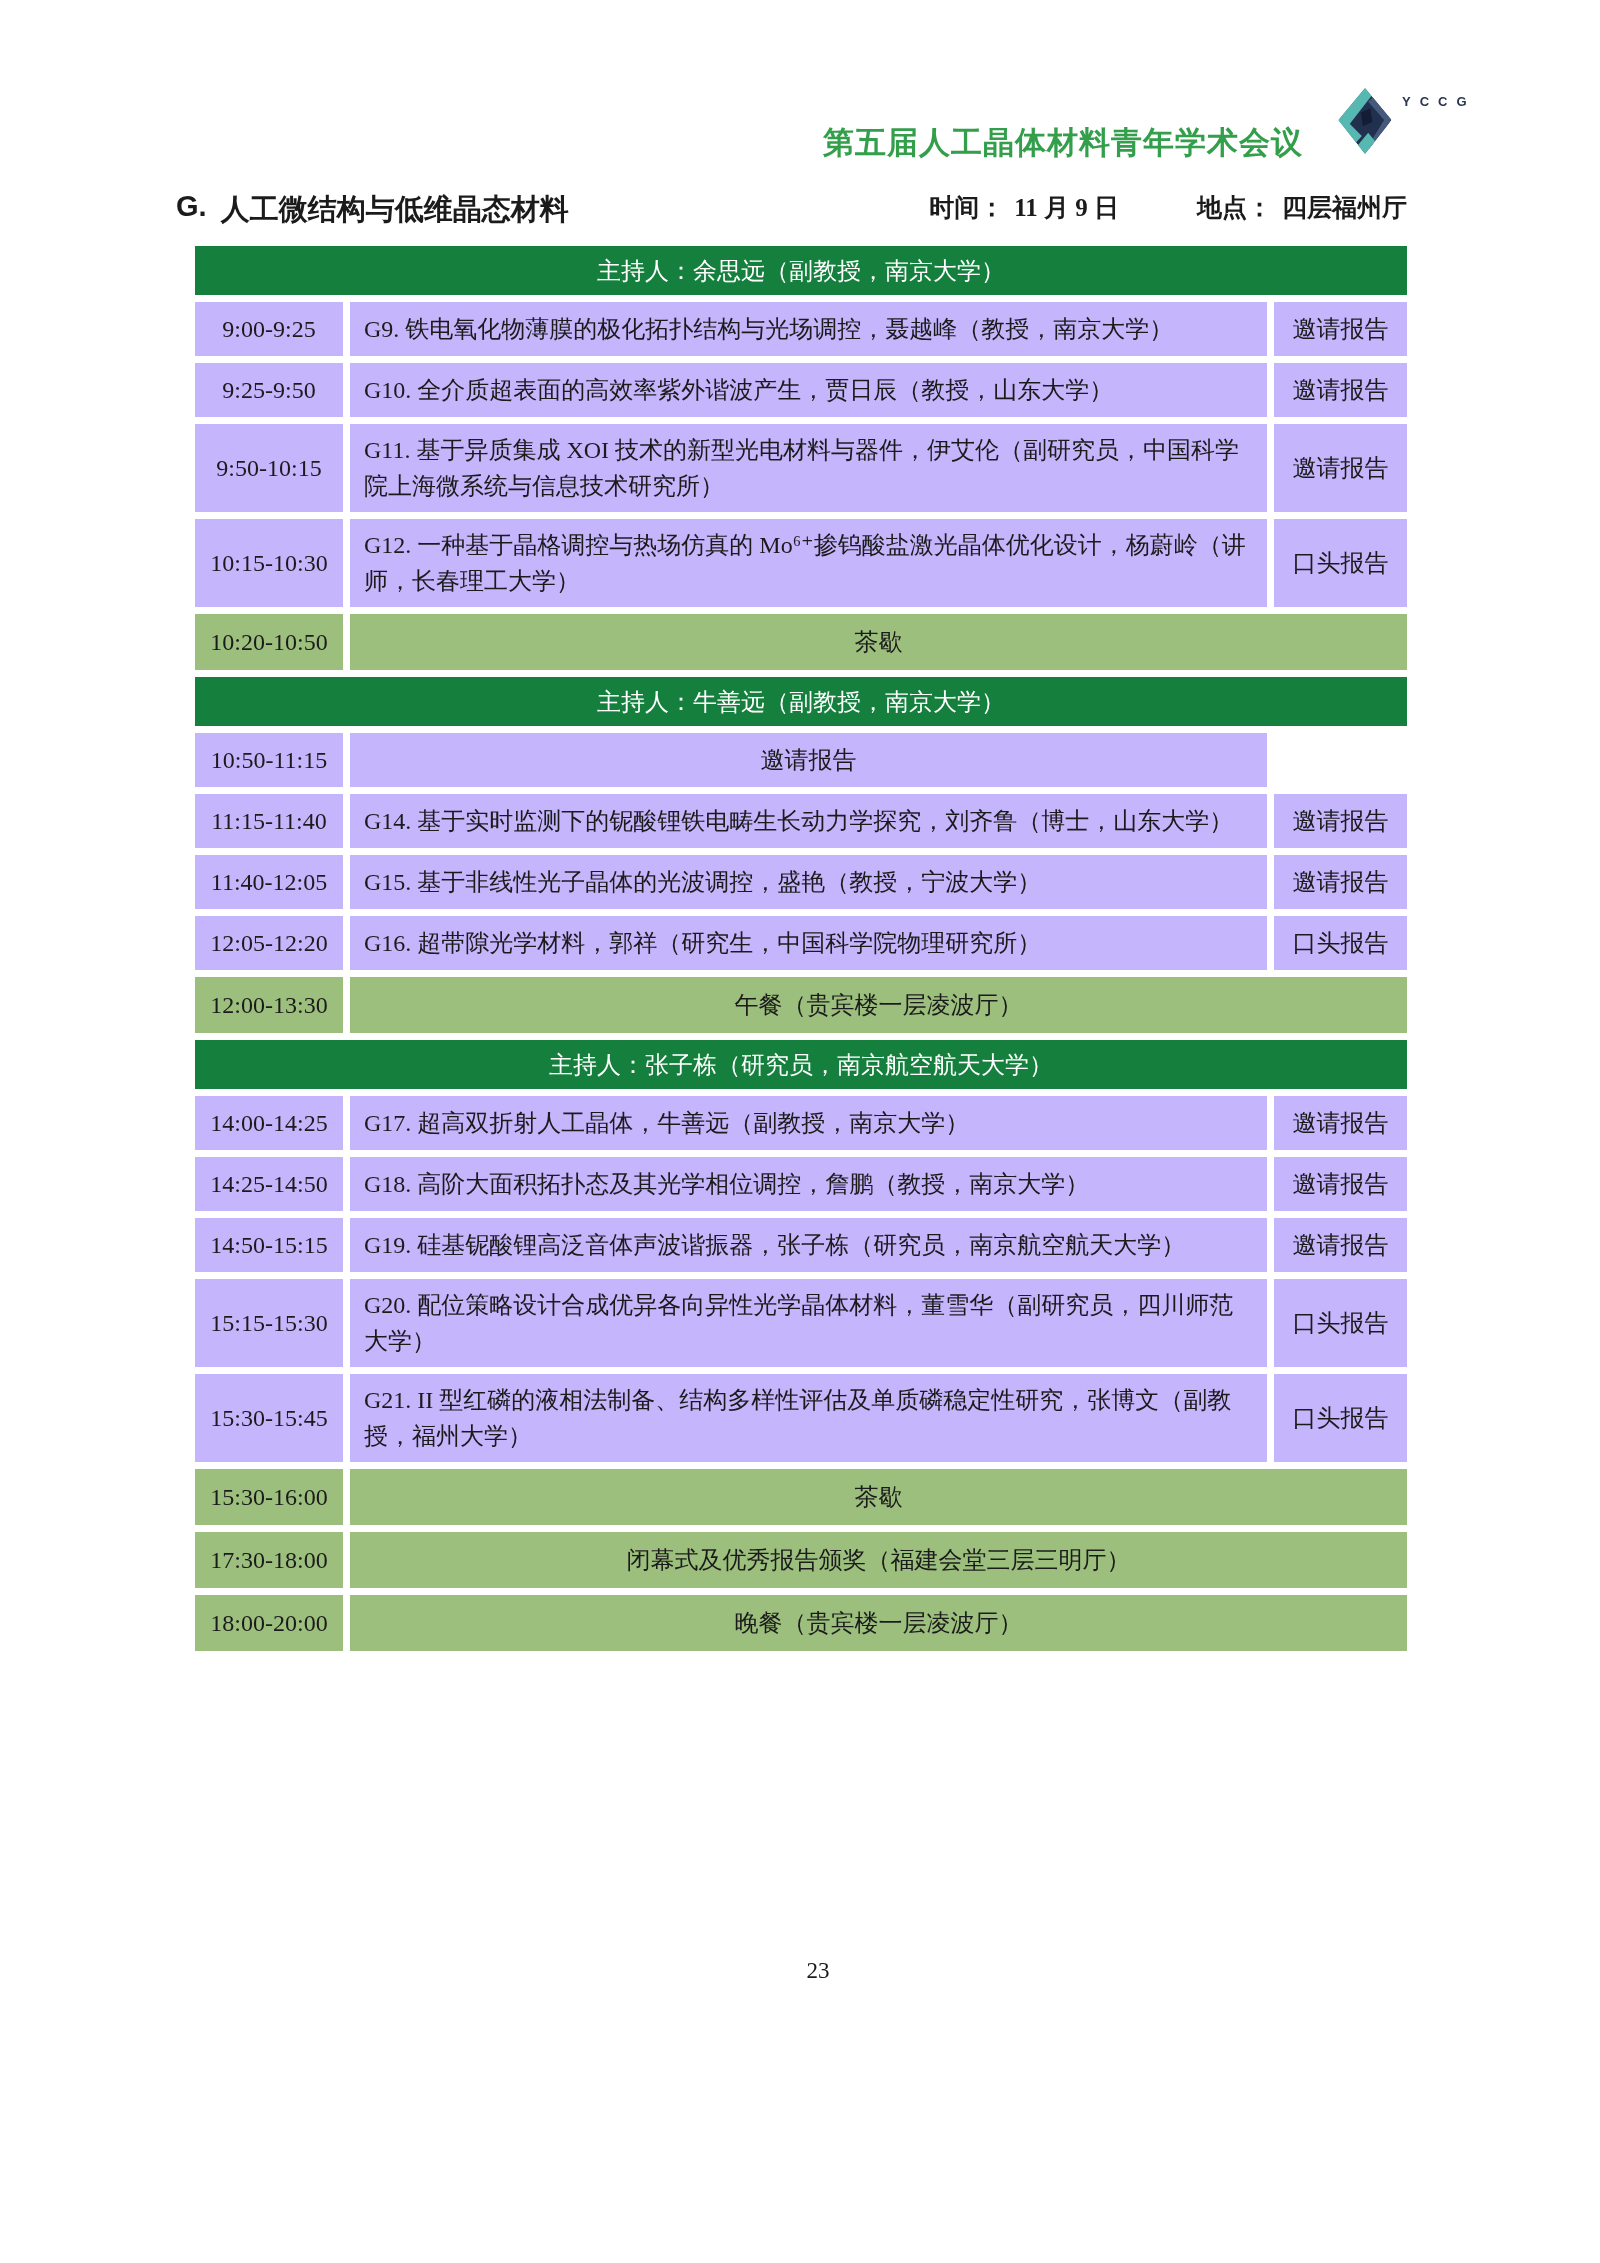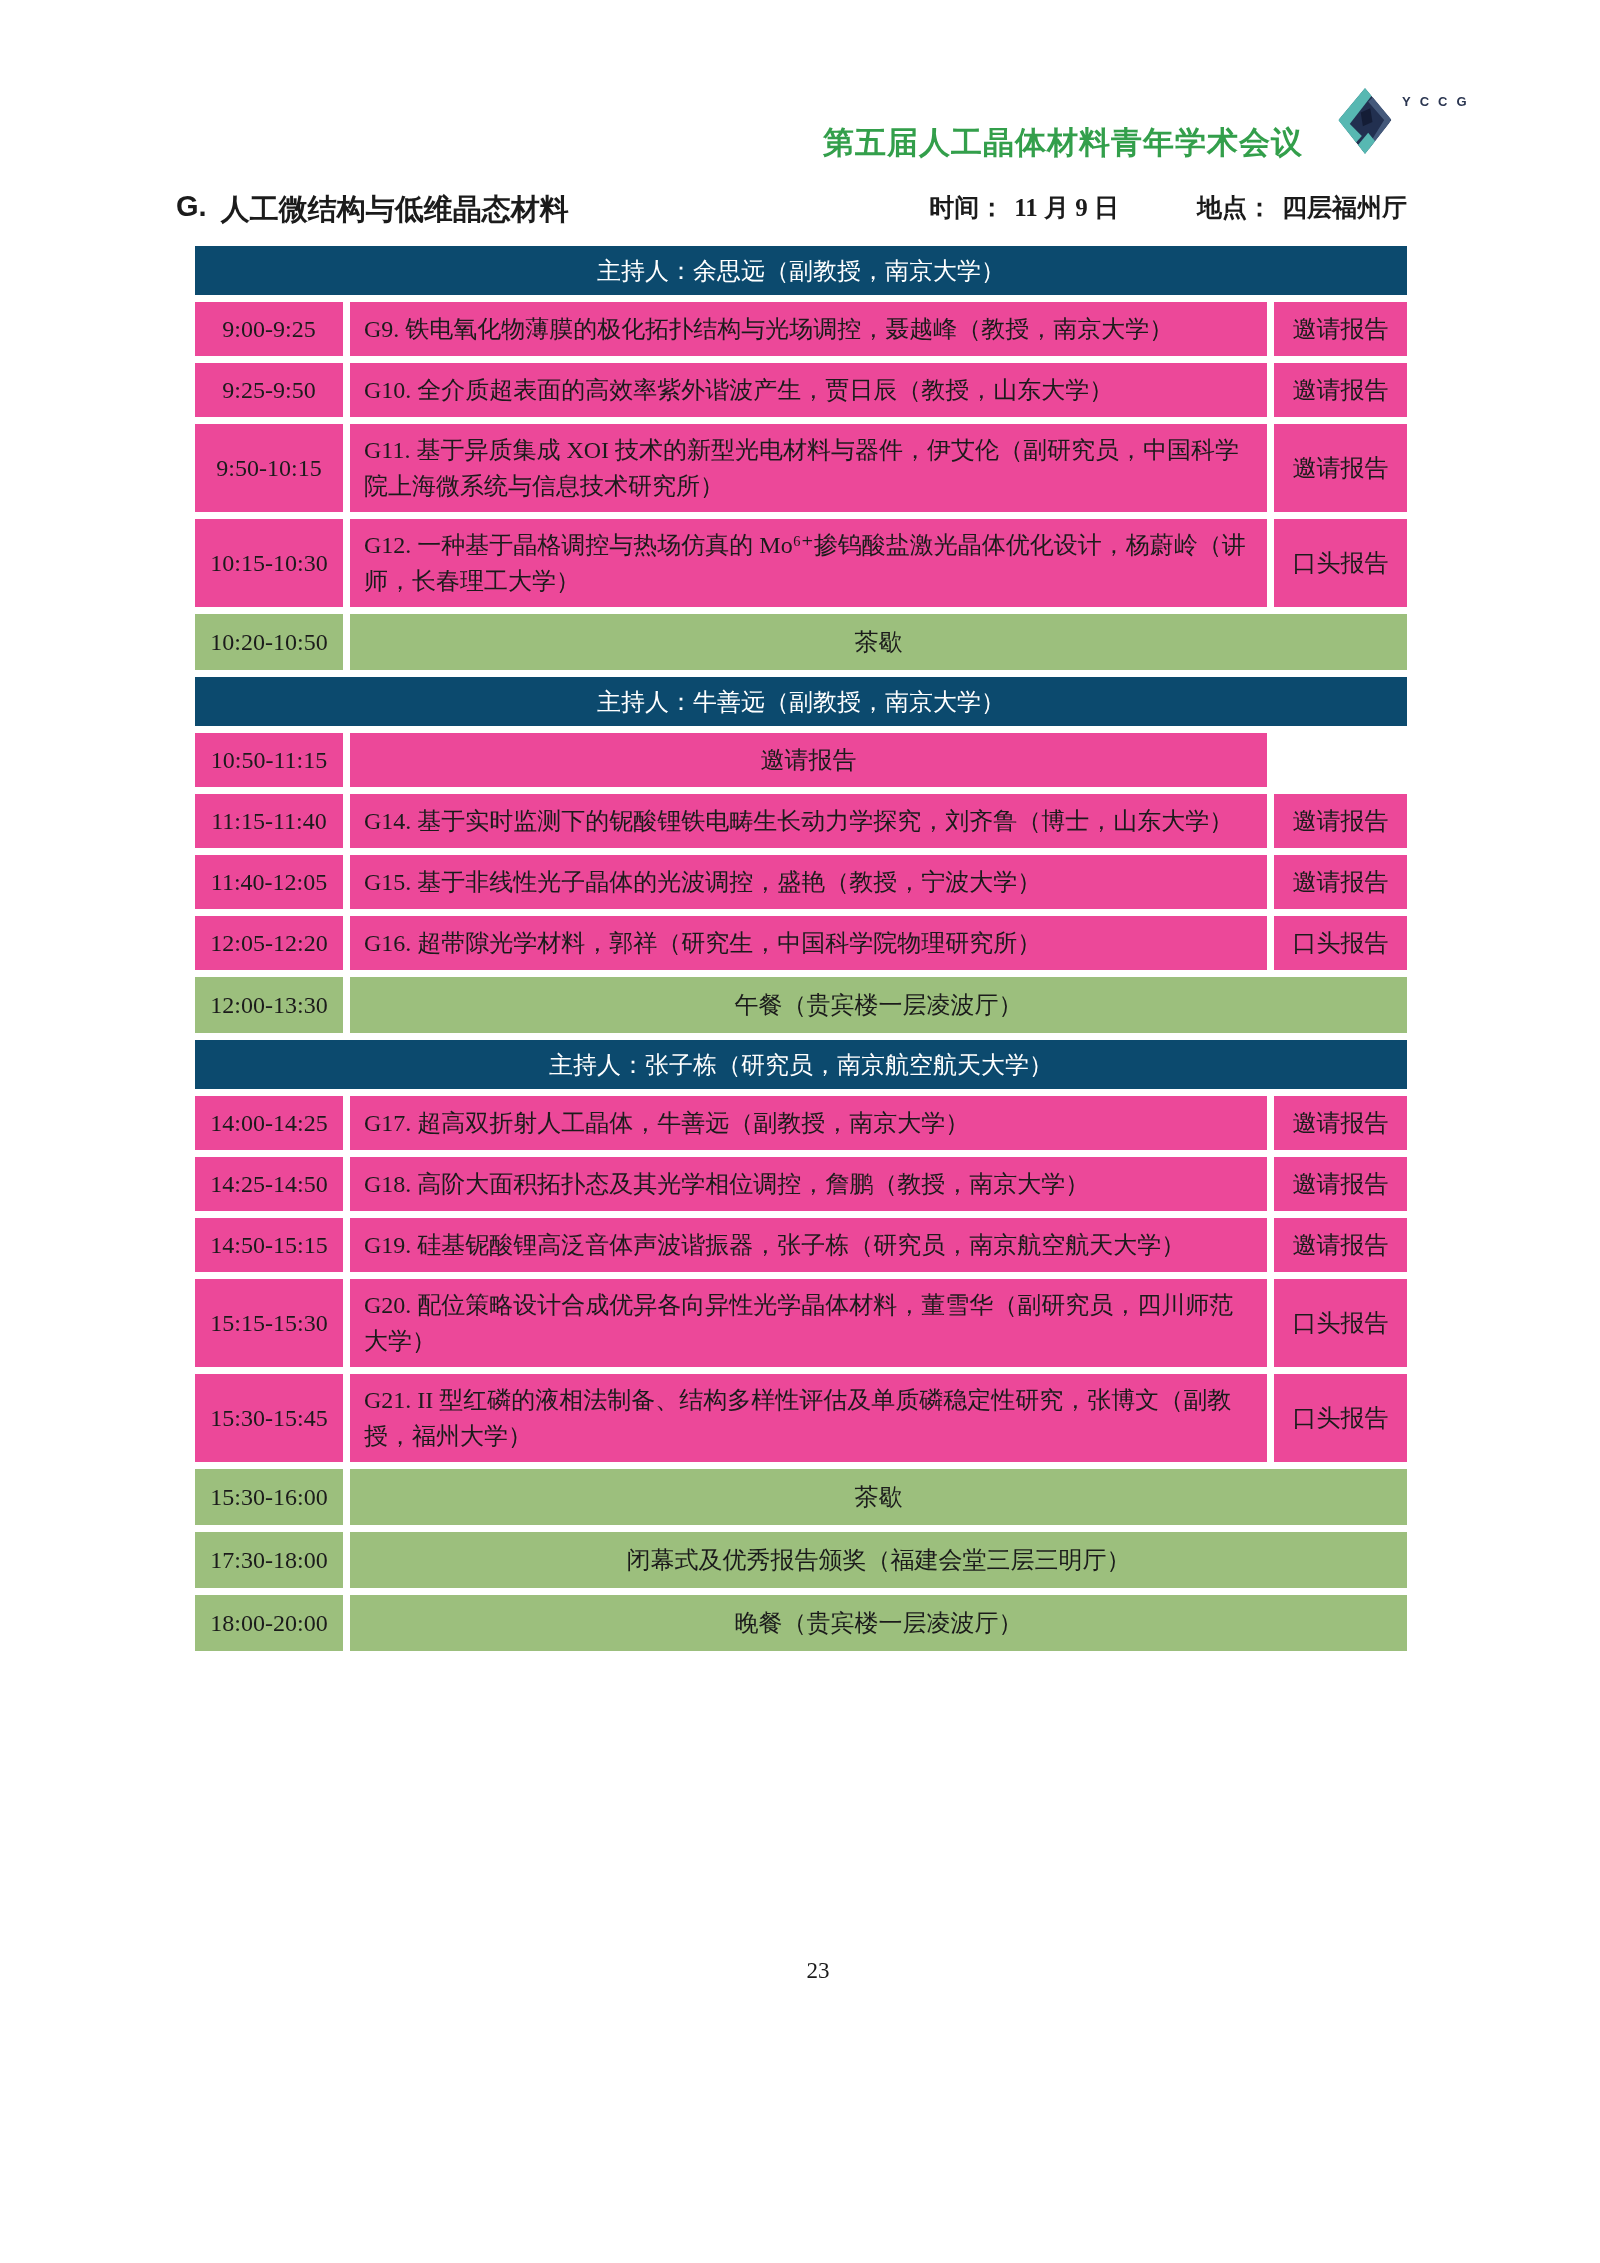--- a/index.html
+++ b/index.html
@@ -69,32 +69,32 @@
   .schedule {
     margin:16px 193px 0 195px;
     display:flex; flex-direction:column; gap:7px;
   }
   .row {
     display:grid;
     grid-template-columns:148px 1fr 133px;
     column-gap:7px;
   }
   .cell {
-    background:#ec4899;
+    background:#c4b5fd;
     display:flex;
     align-items:center;
     font-size:24px;
     min-height:54px;
   }
   .cell.time   { justify-content:center; }
   .cell.title  { padding:8px 14px; line-height:36px; }
   .cell.cat    { justify-content:center; }
   .row.chair .cell {
     grid-column:1 / 4;
-    background:#0c4a6e;
+    background:#15803d;
     color:#ffffff;
     justify-content:center;
     min-height:49px;
     font-size:24px;
   }
   .row.break .cell {
     background:#9CBF7D;
     min-height:56px;
   }
   .row.break .cell.label {

